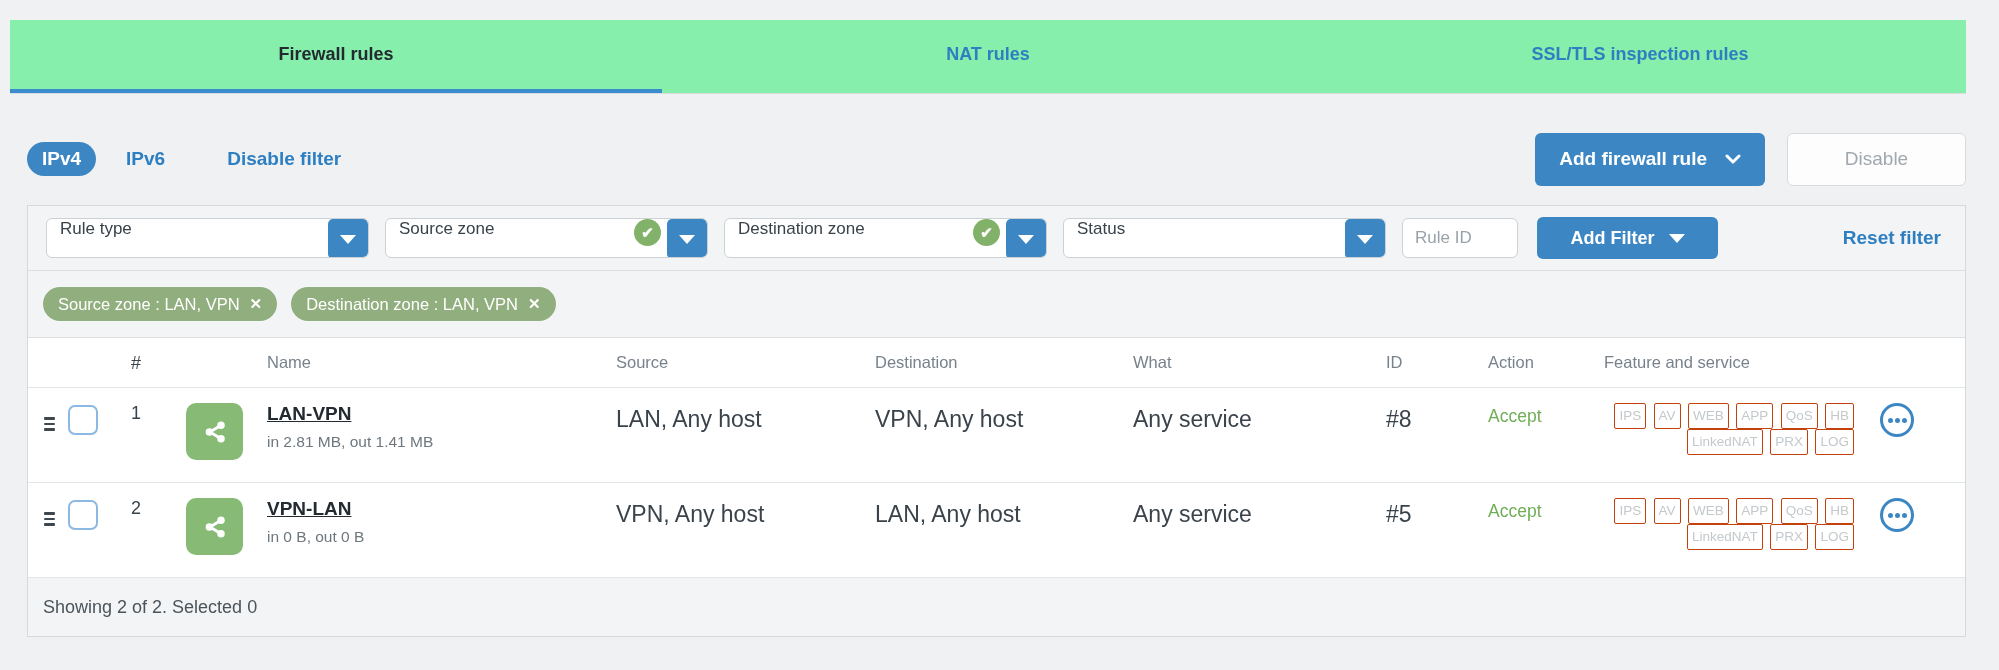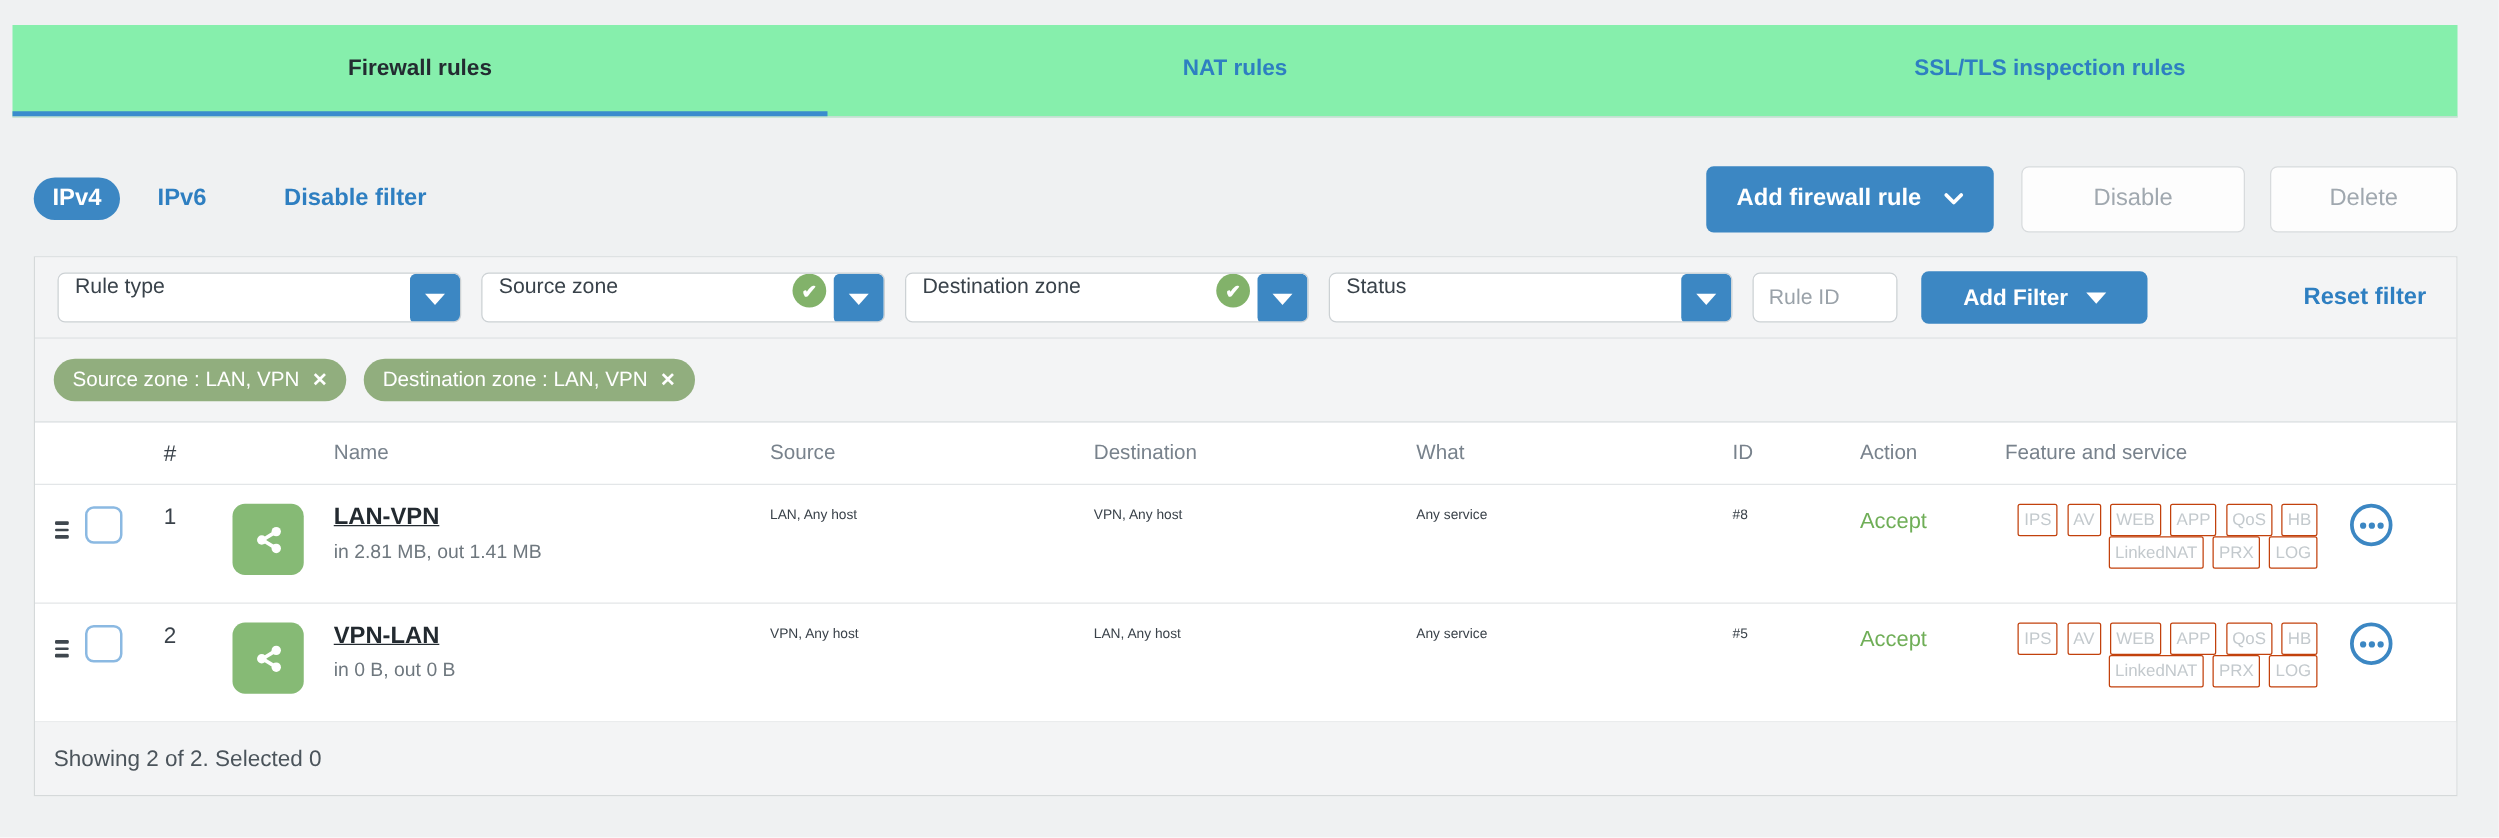--- a/index.html
+++ b/index.html
@@ -69,21 +69,21 @@
 
   
   .trow { display:grid;
           grid-template-columns:34px 48px 52px 88px 366px 259px 258px 253px 102px 116px 276px 60px;
           align-items:flex-start; }
   .thead { height:50px; border-bottom:1px solid #e3e6e8; color:#78828c;
            font-size:16.5px; padding-top:15px; }
   .row { height:95px; border-bottom:1px solid #e3e6e8; padding-top:15px; }
   .c-num { text-align:center; font-size:18px; color:#3a424a; }
   .c-name { padding-left:17px; }
-  .cell { font-size:11px; color:#3a424a; padding-top:3px; }
+  .cell { font-size:23px; color:#3a424a; padding-top:3px; }
   .thead .c-name { padding-left:17px; }
   .handle { display:flex; flex-direction:column; gap:3px; margin:14px 0 0 16px; cursor:grab; }
   .handle i { width:11px; height:2.5px; background:#3f474e; border-radius:1px; }
   .cbx { width:30px; height:30px; border:2px solid #8bb9e2; border-radius:7px;
          background:#fff; margin:2px 0 0 6px; cursor:pointer; }
   .ricon { width:57px; height:57px; background:#86ba75; border-radius:10px;
            display:flex; align-items:center; justify-content:center; margin-left:24px; }
   .rname { font-size:19px; font-weight:bold; color:#232a30; text-decoration:underline;
            display:inline-block; cursor:pointer; }
   .rtraffic { font-size:15.5px; color:#6e777e; margin-top:8px; }
@@ -114,21 +114,20 @@
     <span class="ipv6">IPv6</span>
     <span class="linkish">Disable filter</span>
     <span class="spacer"></span>
     <button class="btn-primary">
       <span>Add firewall rule</span>
       <svg class="chev" viewBox="0 0 16 16">
           <polyline points="2,5 8,11 14,5" fill="none" stroke="#ffffff" stroke-width="3" stroke-linecap="round" stroke-linejoin="round"></polyline>
         </svg>
     </button>
     <button class="btn-ghost btn-disable">Disable</button>
-    <button class="btn-ghost btn-delete">Delete</button>
   </div>
 
   <div class="panel">
 
     <div class="filterbar">
       <div class="dropdown">
         <span class="dd-label">Rule type</span>
         <span class="dd-caret">
             <i class="tri"></i>
           </span>

